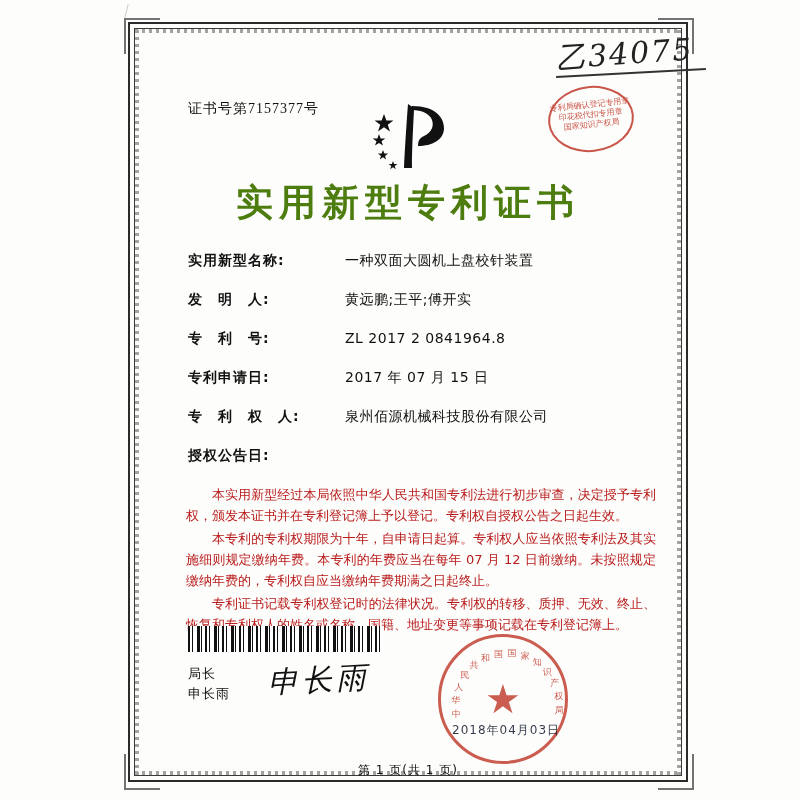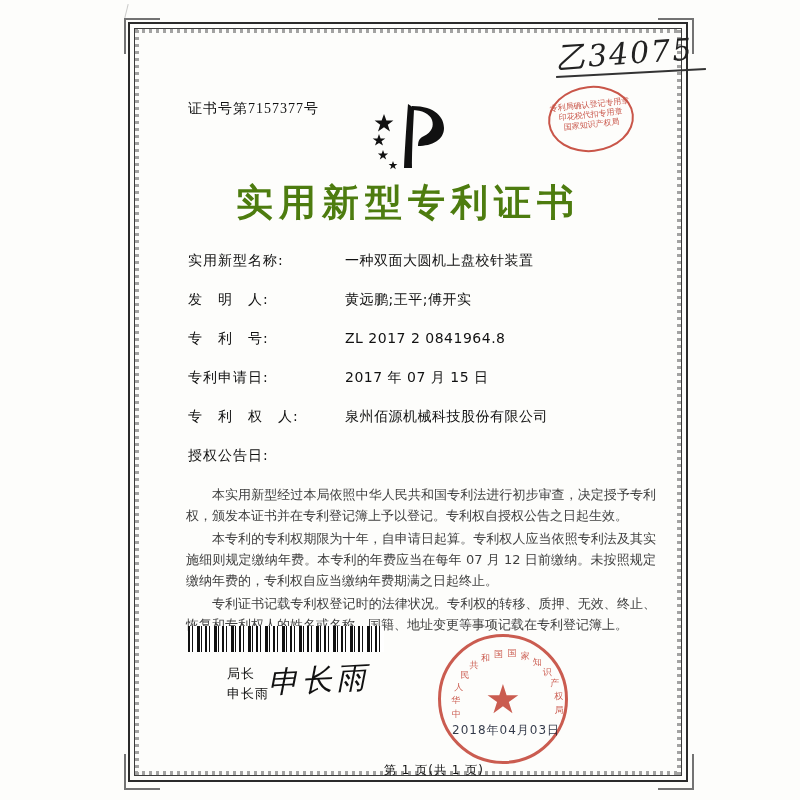--- a/index.html
+++ b/index.html
@@ -156,36 +156,37 @@
     align-items: baseline;
     margin-bottom: 21px;
     font-size: 14px;
     color: #111;
   }
   .field-label {
     width: 112px;
     flex: 0 0 112px;
     letter-spacing: 1px;
     white-space: nowrap;
+    font-weight: bold;
   }
   .field-value {
     flex: 1;
     letter-spacing: .5px;
     margin-left: 45px;
   }
 
   
   .body-text {
     position: absolute;
     left: 186px;
     top: 484px;
     width: 470px;
     font-size: 13px;
     line-height: 1.62;
-    color: #404040;
+    color: #b91c1c;
     text-align: justify;
   }
   .body-text p {
     margin: 0 0 2px 0;
     text-indent: 26px;
   }
 
   
   .barcode {
     position: absolute;
@@ -245,21 +246,20 @@
 
   
   .director {
     position: absolute;
     left: 188px;
     top: 664px;
     font-size: 13px;
     line-height: 1.55;
     letter-spacing: 1px;
     color: #111;
-    margin-left: 39px;
   }
   .signature {
     position: absolute;
     left: 268px;
     top: 660px;
     font-family: "DejaVu Serif", serif;
     font-size: 30px;
     font-style: italic;
     letter-spacing: 4px;
     color: #111;
@@ -269,21 +269,20 @@
   
   .page-footer {
     position: absolute;
     left: 128px;
     top: 762px;
     width: 560px;
     text-align: center;
     font-size: 12px;
     color: #111;
     letter-spacing: 1px;
-    margin-left: 26px;
   }
 
   
   .scan-mark {
     position: absolute;
     background: #9a9a9a;
     opacity: .5;
   }
   .scan-mark.m1 { left: 126px; top: 4px; width: 1px; height: 14px; transform: rotate(14deg); }
   .scan-mark.m2 { left: 134px; top: 62px; width: 1px; height: 9px; }

